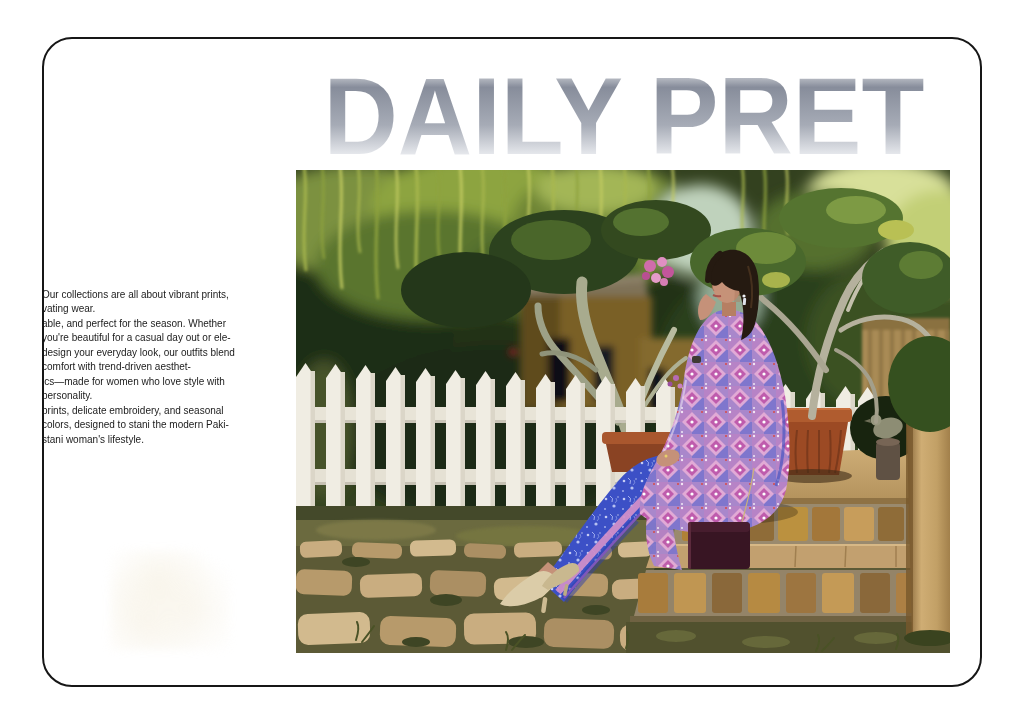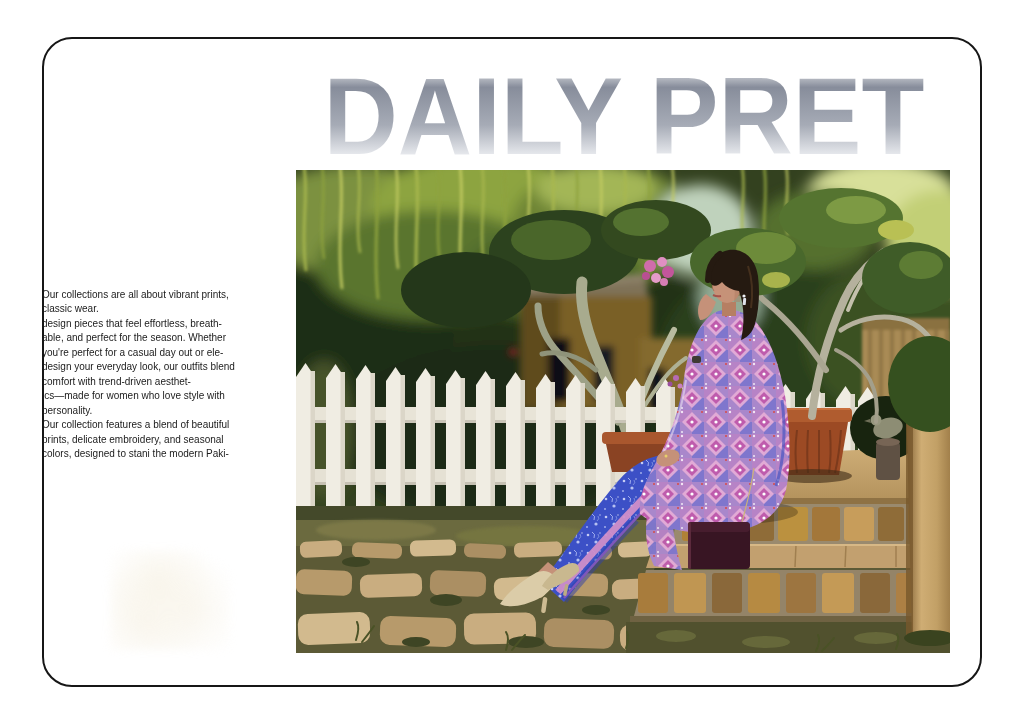--- a/index.html
+++ b/index.html
@@ -39,31 +39,30 @@
 <body>
 
 <div class="frame"></div>
 
 <div class="ghost-blob"></div>
 
 <div class="title">DAILY PRET</div>
 
 <div class="intro">
     <div class="intro-line">Our collections are all about vibrant prints,</div>
-    <div class="intro-line">classic wear.</div>
-    <div class="intro-line">design pieces that feel effortless, breath-</div>
+    <div class="intro-line">vating wear.</div>
     <div class="intro-line">able, and perfect for the season. Whether</div>
-    <div class="intro-line">you're perfect for a casual day out or ele-</div>
+    <div class="intro-line">you're beautiful for a casual day out or ele-</div>
     <div class="intro-line">design your everyday look, our outfits blend</div>
     <div class="intro-line">comfort with trend-driven aesthet-</div>
     <div class="intro-line">ics—made for women who love style with</div>
     <div class="intro-line">personality.</div>
-    <div class="intro-line">Our collection features a blend of beautiful</div>
     <div class="intro-line">prints, delicate embroidery, and seasonal</div>
     <div class="intro-line">colors, designed to stani the modern Paki-</div>
+    <div class="intro-line">stani woman's lifestyle.</div>
   </div>
 
 <div class="photo">
 <svg viewBox="0 0 654 483" xmlns="http://www.w3.org/2000/svg">
   <defs>
     <filter id="b7" x="-30%" y="-30%" width="160%" height="160%">
           <feGaussianBlur stdDeviation="7"></feGaussianBlur>
         </filter>
     <filter id="b4" x="-30%" y="-30%" width="160%" height="160%">
           <feGaussianBlur stdDeviation="3.5"></feGaussianBlur>

